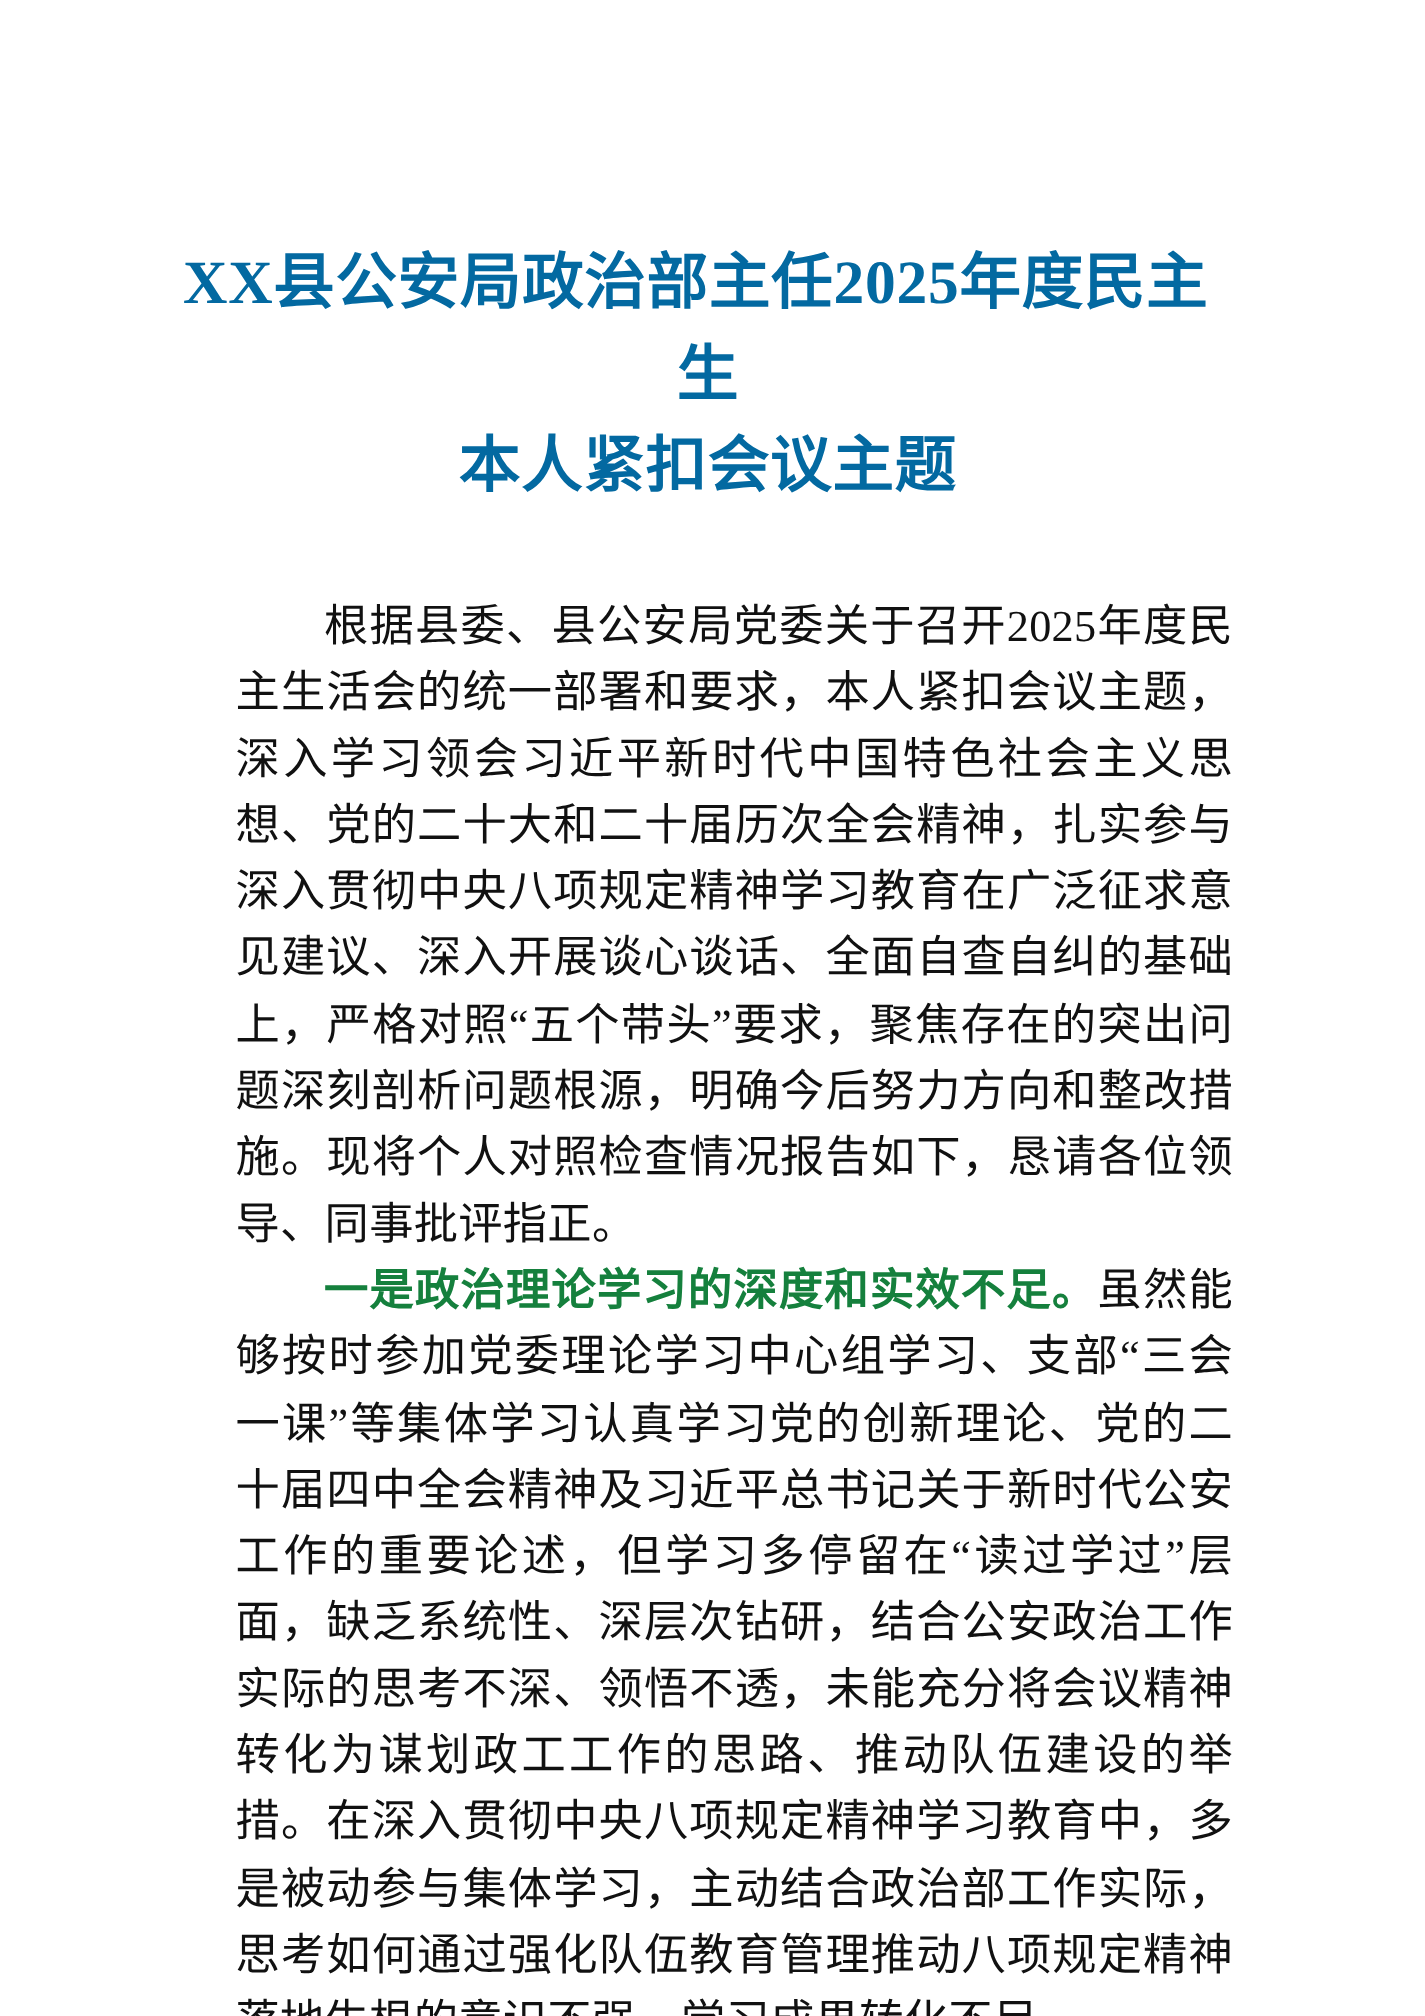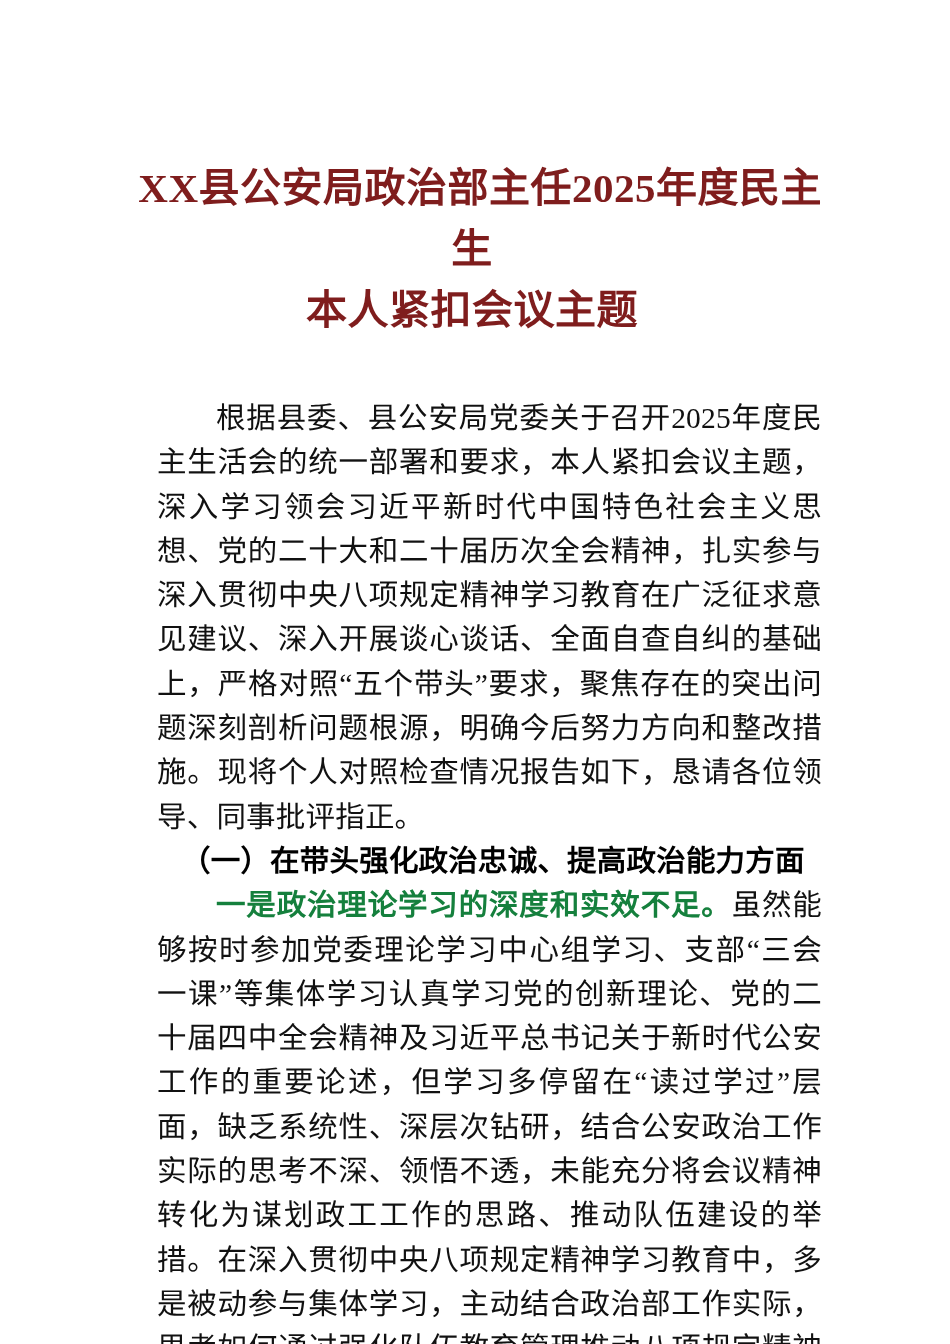--- a/index.html
+++ b/index.html
@@ -33,23 +33,23 @@
   }
 
   
   .doc-title {
     margin: 0;
     padding-top: 158px;
     font-family: "Liberation Serif", "DejaVu Serif", serif;
     font-weight: bold;
     font-size: 41px;
     line-height: 61px;
-    text-align: right;
+    text-align: left;
     letter-spacing: 0.5px;
-    color: #7f1d1d;
+    color: #0369a1;
     text-align-last: center;
   }
 
   
   .body-p {
     margin: 0;
     font-family: "Liberation Serif", "DejaVu Serif", serif;
     font-size: 29.5px;
     line-height: 44.3px;
     text-align: justify;
@@ -104,18 +104,17 @@
     <h1 class="doc-title">
       <span style="display: block;">XX县公安局政治部主任2025年度民主生</span>
       <span style="display: block;">本人紧扣会议主题</span>
     </h1>
 
     <div class="lead-gap"></div>
 
     <p class="body-p indent">根据县委、县公安局党委关于召开2025年度民主生活会的统一部署和要求，本人紧扣会议主题，深入学习领会习近平新时代中国特色社会主义思想、党的二十大和二十届历次全会精神，扎实参与深入贯彻中央八项规定精神学习教育在广泛征求意见建议、深入开展谈心谈话、全面自查自纠的基础上，严格对照“五个带头”要求，聚焦存在的突出问题深刻剖析问题根源，明确今后努力方向和整改措施。现将个人对照检查情况报告如下，恳请各位领导、同事批评指正。</p>
 
 
-    <p class="h2-heading">（一）在带头强化政治忠诚、提高政治能力方面</p>
 
     <p class="body-p indent clip-bottom"><span class="lead-bold">一是政治理论学习的深度和实效不足。</span><span>虽然能够按时参加党委理论学习中心组学习、支部“三会一课”等集体学习认真学习党的创新理论、党的二十届四中全会精神及习近平总书记关于新时代公安工作的重要论述，但学习多停留在“读过学过”层面，缺乏系统性、深层次钻研，结合公安政治工作实际的思考不深、领悟不透，未能充分将会议精神转化为谋划政工工作的思路、推动队伍建设的举措。在深入贯彻中央八项规定精神学习教育中，多是被动参与集体学习，主动结合政治部工作实际，思考如何通过强化队伍教育管理推动八项规定精神落地生根的意识不强，学习成果转化不足</span></p>
 
   </div>
 </div>
 
 </body></html>

